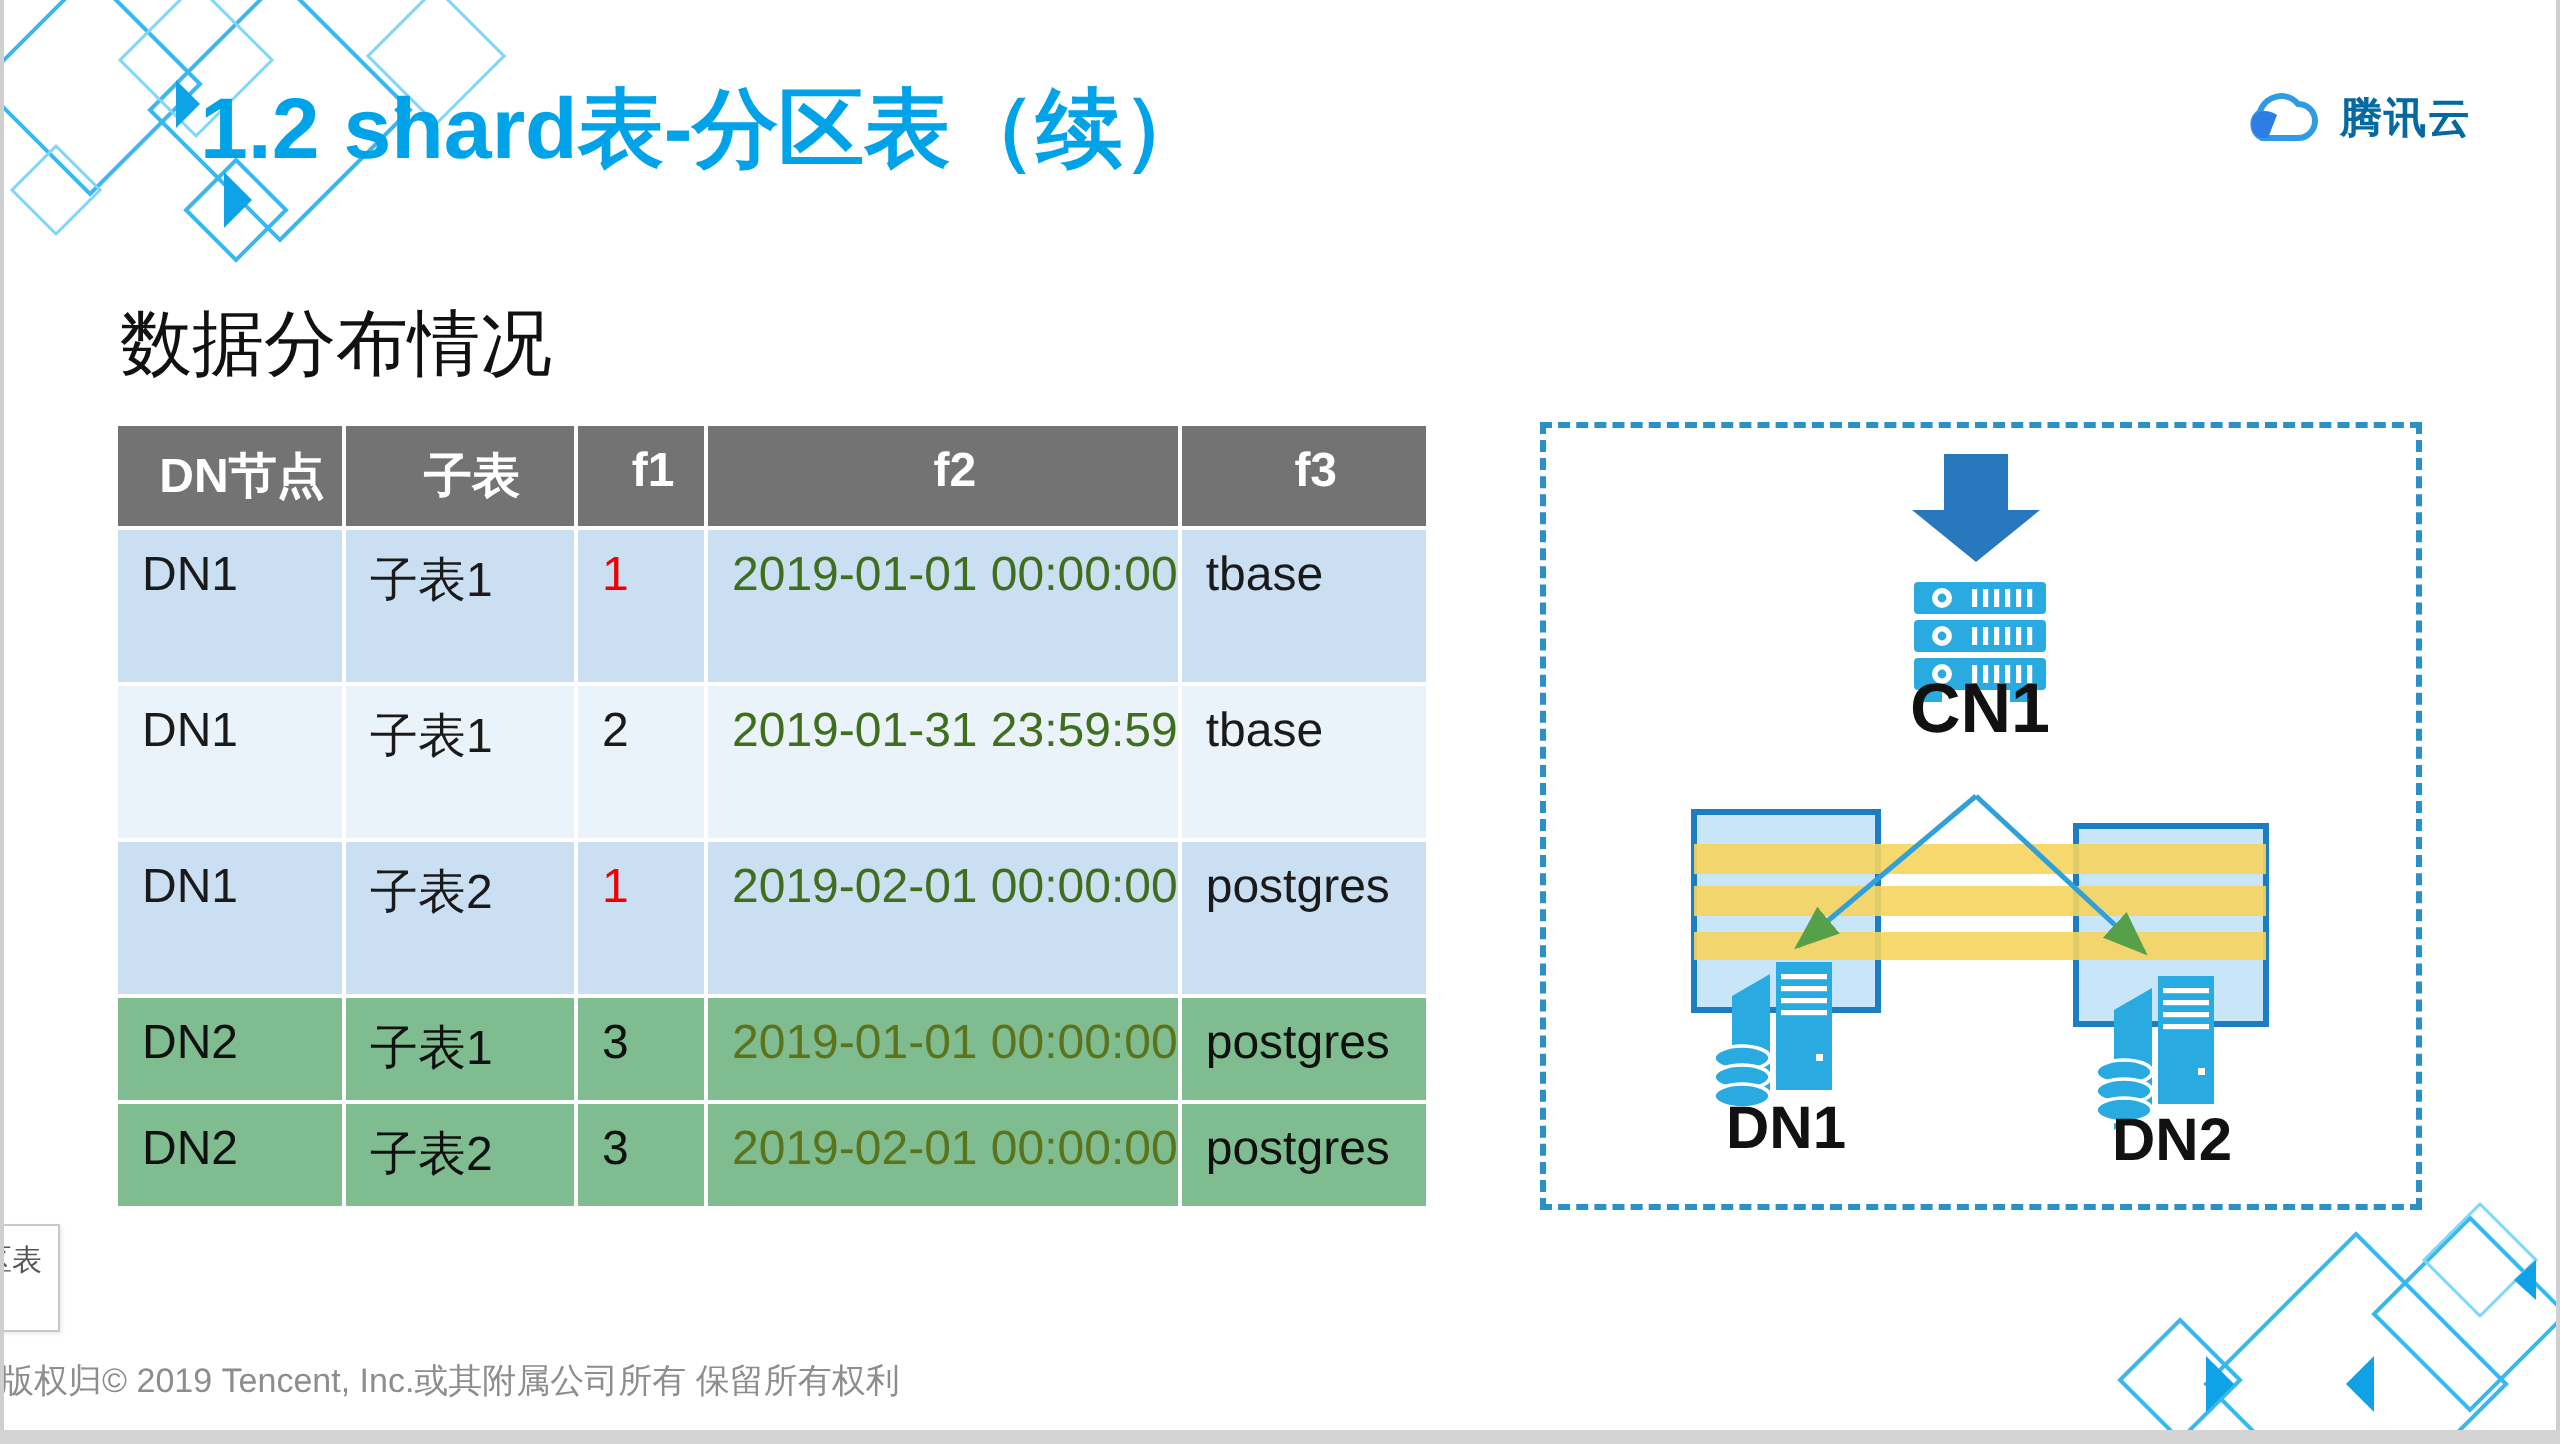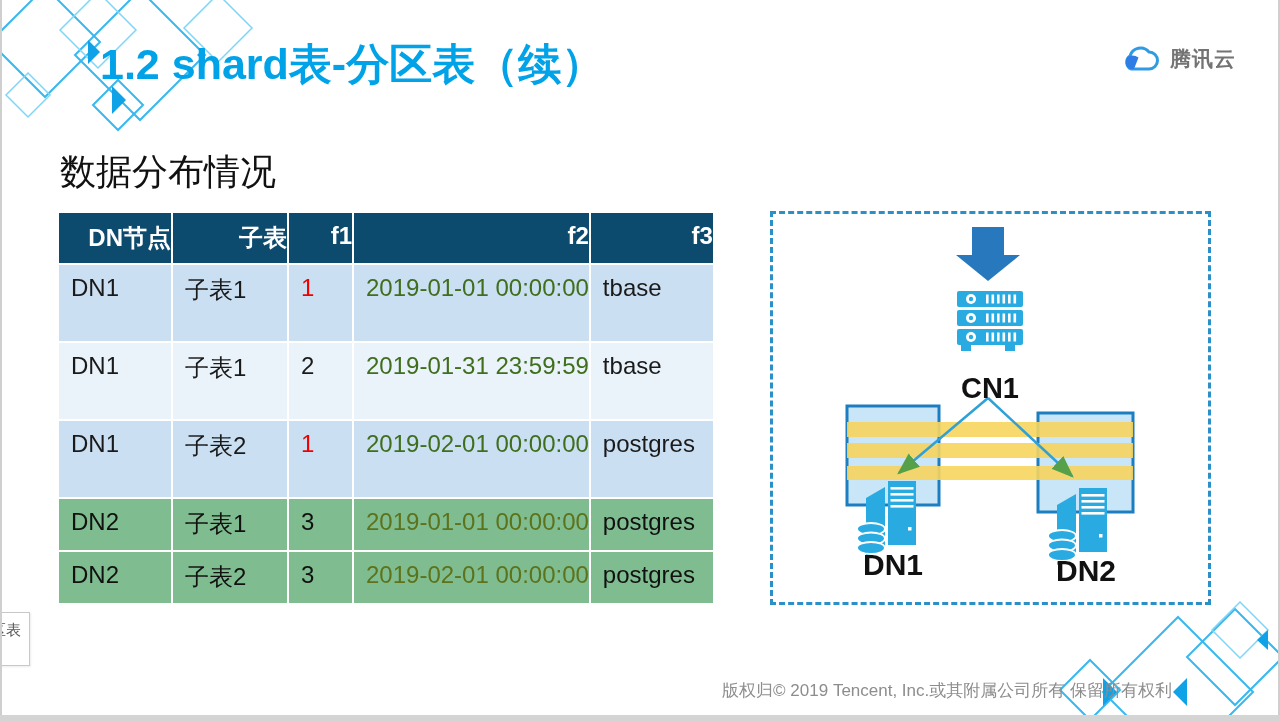--- a/index.html
+++ b/index.html
@@ -10,47 +10,47 @@
   .edge-left  { position:absolute; left:0; top:0; width:2px; height:722px; background:#cfcfcf; }
   .edge-right { position:absolute; right:0; top:0; width:2px; height:722px; background:#cfcfcf; }
   .edge-bottom{ position:absolute; left:0; bottom:0; width:1280px; height:7px; background:#d4d4d4; }
 
   .deco-tl { position:absolute; left:0; top:0; }
   .deco-br { position:absolute; left:1050px; top:592px; }
 
   .title { position:absolute; left:100px; top:36px; font-size:43px; font-weight:bold; color:#00A2E8; letter-spacing:0; white-space:nowrap; }
 
   .logo { position:absolute; left:1118px; top:44px; display:flex; align-items:center; gap:8px; }
-  .logo-text { font-size:21px; font-weight:600; color:#737373; letter-spacing:1px; }
+  .logo-text { font-size:21px; font-weight:600; color:#0369a1; letter-spacing:1px; }
 
   .subtitle { position:absolute; left:60px; top:148px; font-size:36px; color:#111; }
 
   table.data { position:absolute; left:57px; top:211px; border-collapse:collapse; table-layout:fixed; }
   table.data th, table.data td { border:2px solid #fff; vertical-align:top; padding:9px 0 0 12px; font-size:24px; overflow:hidden; white-space:nowrap; }
-  table.data th { background:#0c4a6e; color:#fff; font-weight:bold; text-align:right; height:52px; }
+  table.data th { background:#737373; color:#fff; font-weight:bold; text-align:center; height:52px; }
   .c0{width:114px} .c1{width:116px} .c2{width:65px} .c3{width:221px} .c4{width:124px}
   tr.r-tall  { height:78px; }
   tr.r-short { height:53px; }
   tr.r-blue     td { background:#CBDFF2; color:#1a1a1a; }
   tr.r-blue-alt td { background:#EAF2FA; color:#1a1a1a; }
   tr.r-green    td { background:#7FBD90; color:#111; }
   td.red { color:#F00000 !important; }
   tr.r-blue td.date, tr.r-blue-alt td.date { color:#3F6E1C; }
   tr.r-green td.date { color:#5C731B; }
 
   .diagram-border { position:absolute; left:770px; top:211px; width:441px; height:394px; border:3px dashed #2B8FC8; }
   .diagram-svg { position:absolute; left:770px; top:211px; }
   .node-label { position:absolute; width:100px; text-align:center; font-weight:bold; color:#111; }
-  .cn-label  { left:940px; top:372px; font-size:29px; }
+  .cn-label  { left:940px; top:335px; font-size:35px; }
   .dn1-label { left:843px; top:548px; font-size:30px; }
   .dn2-label { left:1036px; top:554px; font-size:30px; }
 
   .corner-note { position:absolute; left:-16px; top:612px; width:46px; height:54px; background:#fff; border:1px solid #c8c8c8; box-shadow:1px 1px 2px rgba(0,0,0,0.08); padding:8px 0 0 6px; font-size:15px; color:#555; white-space:nowrap; overflow:hidden; }
 
-  .footer { position:absolute; left:0; top:679px; width:1172px; text-align:right; font-size:17px; color:#8d8d8d; }
+  .footer { position:absolute; left:0; top:679px; width:1172px; text-align:left; font-size:17px; color:#8d8d8d; }
 </style>
 </head>
 <body>
 
 <div class="slide">
 
   <svg class="deco-tl" width="260" height="140" viewBox="0 0 260 140">
     <g fill="none" stroke="#39B7EF" stroke-width="2">
       <polygon points="45,-13 100,42 45,97 -10,42"></polygon>
       <polygon points="140,-10 205,55 140,120 75,55"></polygon>

